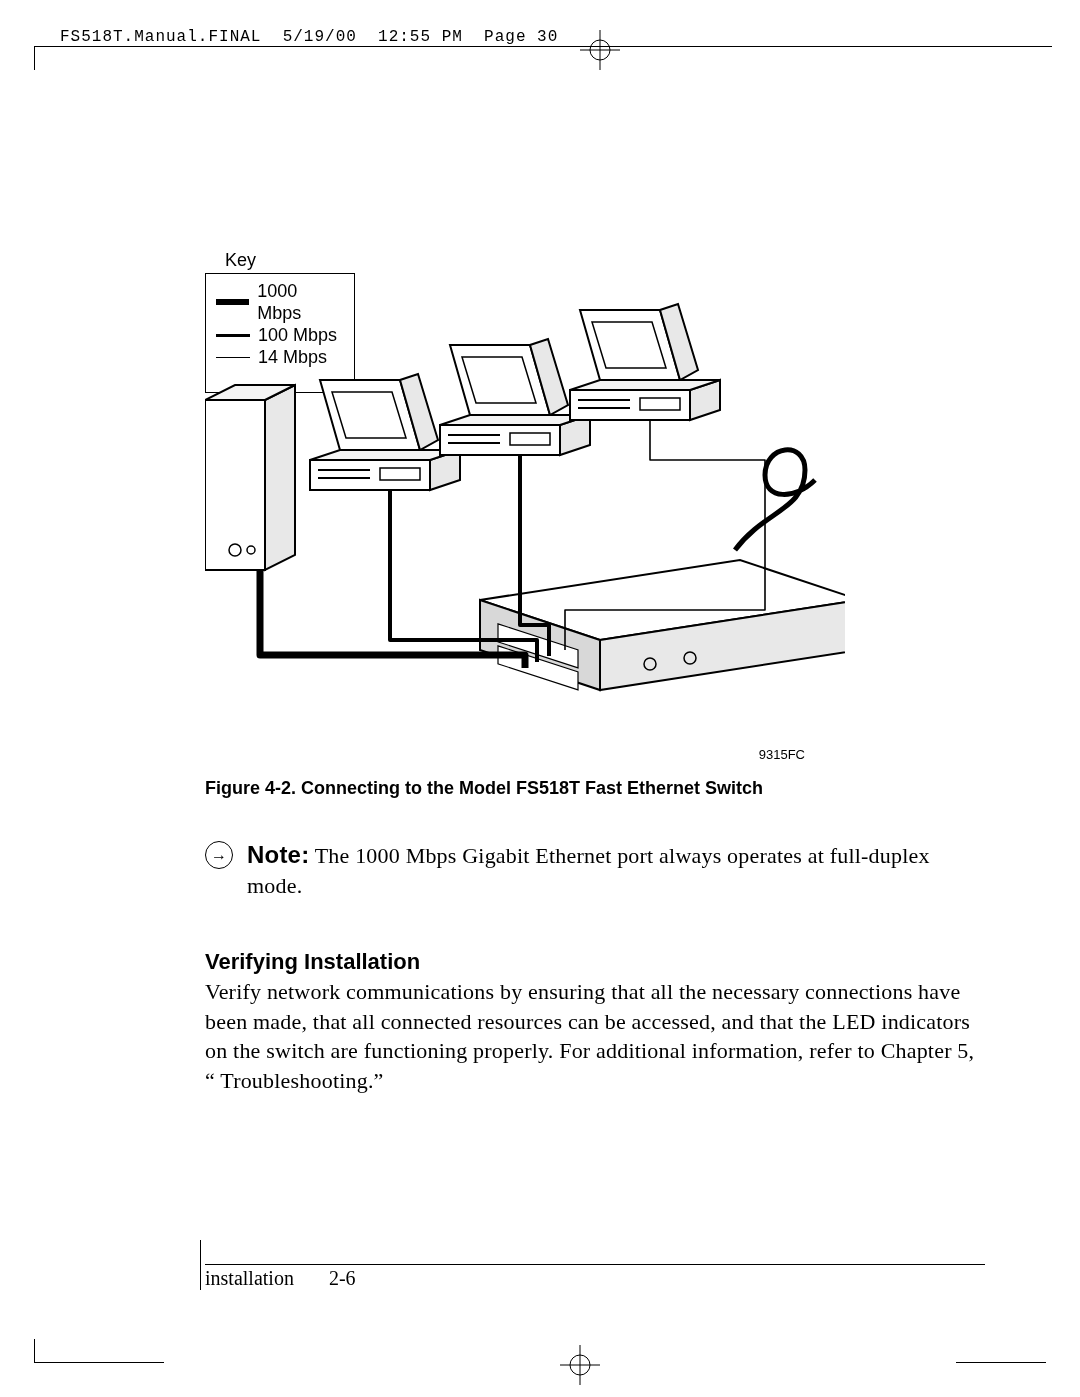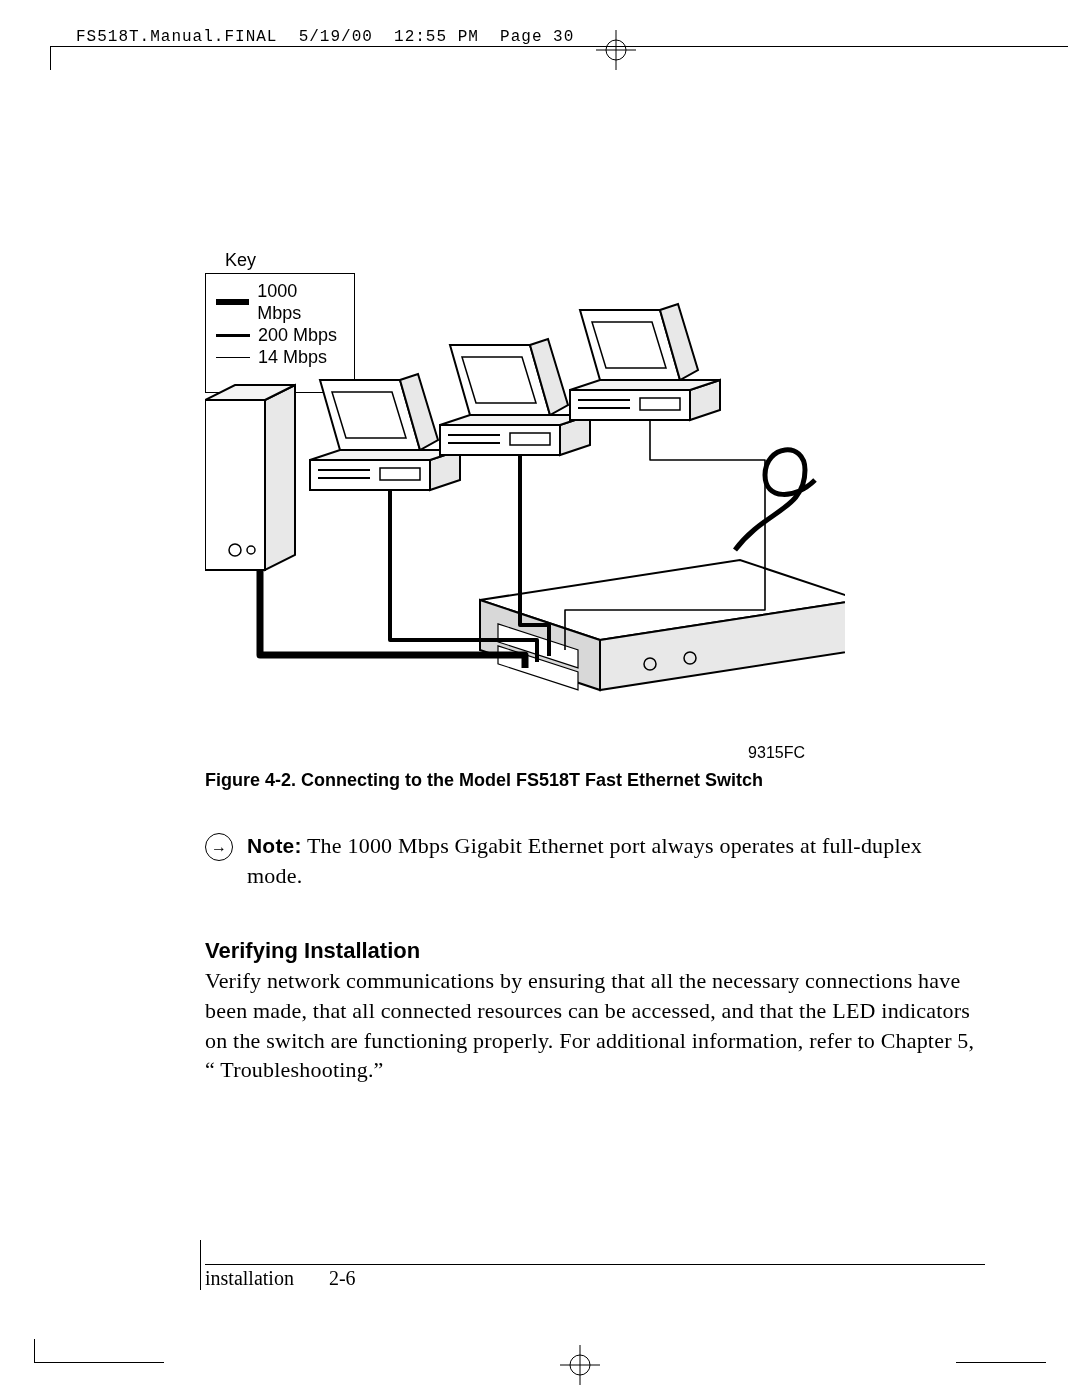--- a/index.html
+++ b/index.html
@@ -11,21 +11,21 @@
   }
   .page {
     position: relative;
     width: 1080px;
     height: 1397px;
     box-sizing: border-box;
   }
   
   .crop-top {
     position: absolute;
-    left: 16px; right: 0; top: 0;
+    left: 0; right: 0; top: 0;
     height: 58px;
     text-decoration: underline;
   }
   .crop-top .hline {
     position: absolute;
     top: 46px;
     left: 34px;
     width: 1018px;
     border-top: 1px solid #000;
   }
@@ -133,26 +133,27 @@
   }
   .legend .sw-thick { border-top: 6px solid #000; }
   .legend .sw-med   { border-top: 3px solid #000; }
   .legend .sw-thin  { border-top: 1px solid #000; }
 
   .figcode {
     position: absolute;
     right: 40px;
     bottom: 8px;
     font-family: Arial, Helvetica, sans-serif;
-    font-size: 16px;
+    font-size: 13px;
   }
   .figcaption {
     font-family: Arial, Helvetica, sans-serif;
     font-weight: bold;
     font-size: 18px;
+    margin-top: 8px;
   }
 
   
   .note-block {
     display: flex;
     gap: 14px;
     margin-top: 40px;
     font-size: 22px;
     line-height: 1.35;
     letter-spacing: 0.2px;
@@ -162,21 +163,21 @@
     flex: 0 0 auto;
     width: 26px; height: 26px;
     border: 1.5px solid #000;
     border-radius: 50%;
     display: flex;
     align-items: center;
     justify-content: center;
     margin-top: 2px;
   }
   .note-icon span { font-size: 16px; line-height: 1; }
-  .note-block b { font-family: Arial, Helvetica, sans-serif; font-size: 21px; }
+  .note-block b { font-family: Arial, Helvetica, sans-serif; font-size: 24px; }
 
   
   .section-heading {
     font-family: Arial, Helvetica, sans-serif;
     font-weight: bold;
     font-size: 22px;
     margin-top: 48px;
   }
   .body-para {
     font-size: 22px;
@@ -238,21 +239,21 @@
 
       <div class="legend">
         <div class="title">Key</div>
         <div class="box">
           <div class="row">
             <span class="swatch sw-thick"></span>
             <span>1000 Mbps</span>
           </div>
           <div class="row">
             <span class="swatch sw-med"></span>
-            <span>200 Mbps</span>
+            <span>100 Mbps</span>
           </div>
           <div class="row">
             <span class="swatch sw-thin"></span>
             <span>14 Mbps</span>
           </div>
         </div>
       </div>
 
       <svg class="diagram" viewBox="0 0 640 520">
         <defs>

